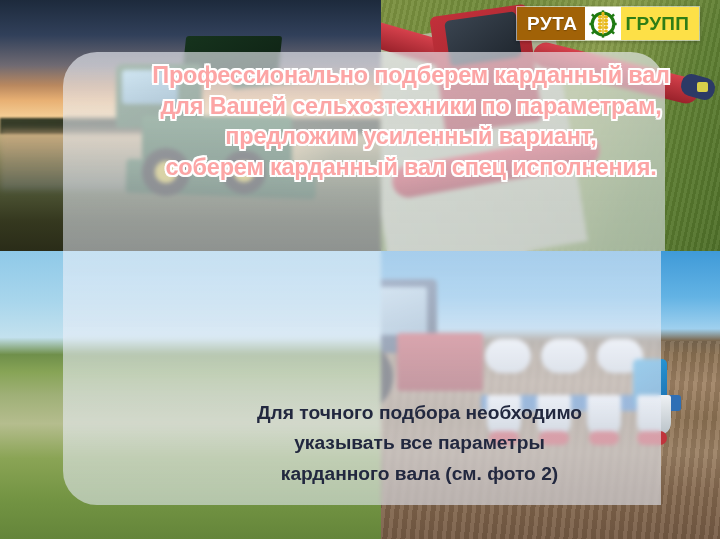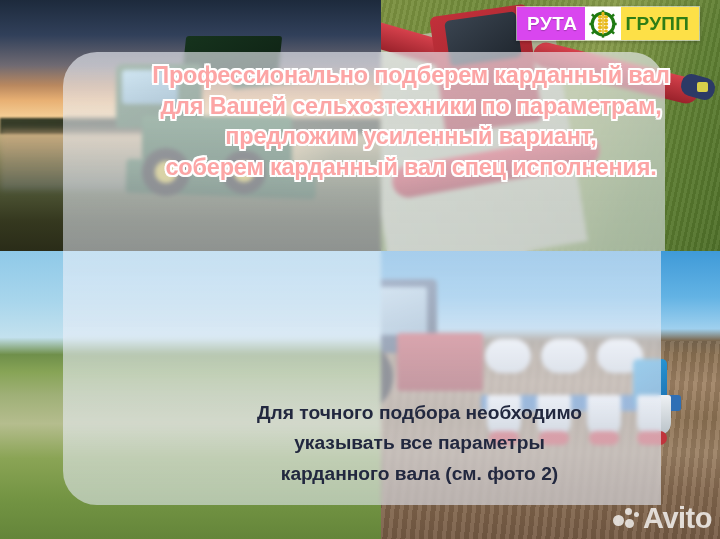--- a/index.html
+++ b/index.html
@@ -154,21 +154,21 @@
   }
 
   
   .logo{
     position:absolute;left:516px;top:6px;
     display:flex;align-items:stretch;height:33px;
     border:1px solid rgba(255,255,255,.55);
     box-shadow:0 1px 3px rgba(0,0,0,.25);
   }
   .logo-left{
-    background:#d946ef;color:#ffffff;
+    background:#a16207;color:#ffffff;
     font-size:19px;font-weight:700;letter-spacing:.5px;
     padding:0 8px 0 10px;display:flex;align-items:center;
     text-shadow:0 1px 1px rgba(0,0,0,.25);
   }
   .logo-mark{
     width:36px;background:#ffffff;position:relative;display:flex;
     align-items:center;justify-content:center;
   }
   .gear{
     position:absolute;left:50%;top:50%;transform:translate(-50%,-50%);
@@ -301,23 +301,14 @@
             <ellipse cx="19.4" cy="20" rx="2.5" ry="2"></ellipse>
           <ellipse cx="12.6" cy="24" rx="2.2" ry="1.8"></ellipse>
             <ellipse cx="19.4" cy="24" rx="2.2" ry="1.8"></ellipse>
           <ellipse cx="16" cy="4.6" rx="1.9" ry="2.6"></ellipse>
         </g>
       </svg>
     </div>
     <div class="logo-right">ГРУПП</div>
   </div>
 
-  <div class="avito">
-    <span class="avito-dots">
-      <i class="d1"></i>
-        <i class="d2"></i>
-        <i class="d3"></i>
-        <i class="d4"></i>
-    </span>
-    <span class="avito-word">Avito</span>
-  </div>
 
 </div>
 
 </body></html>

